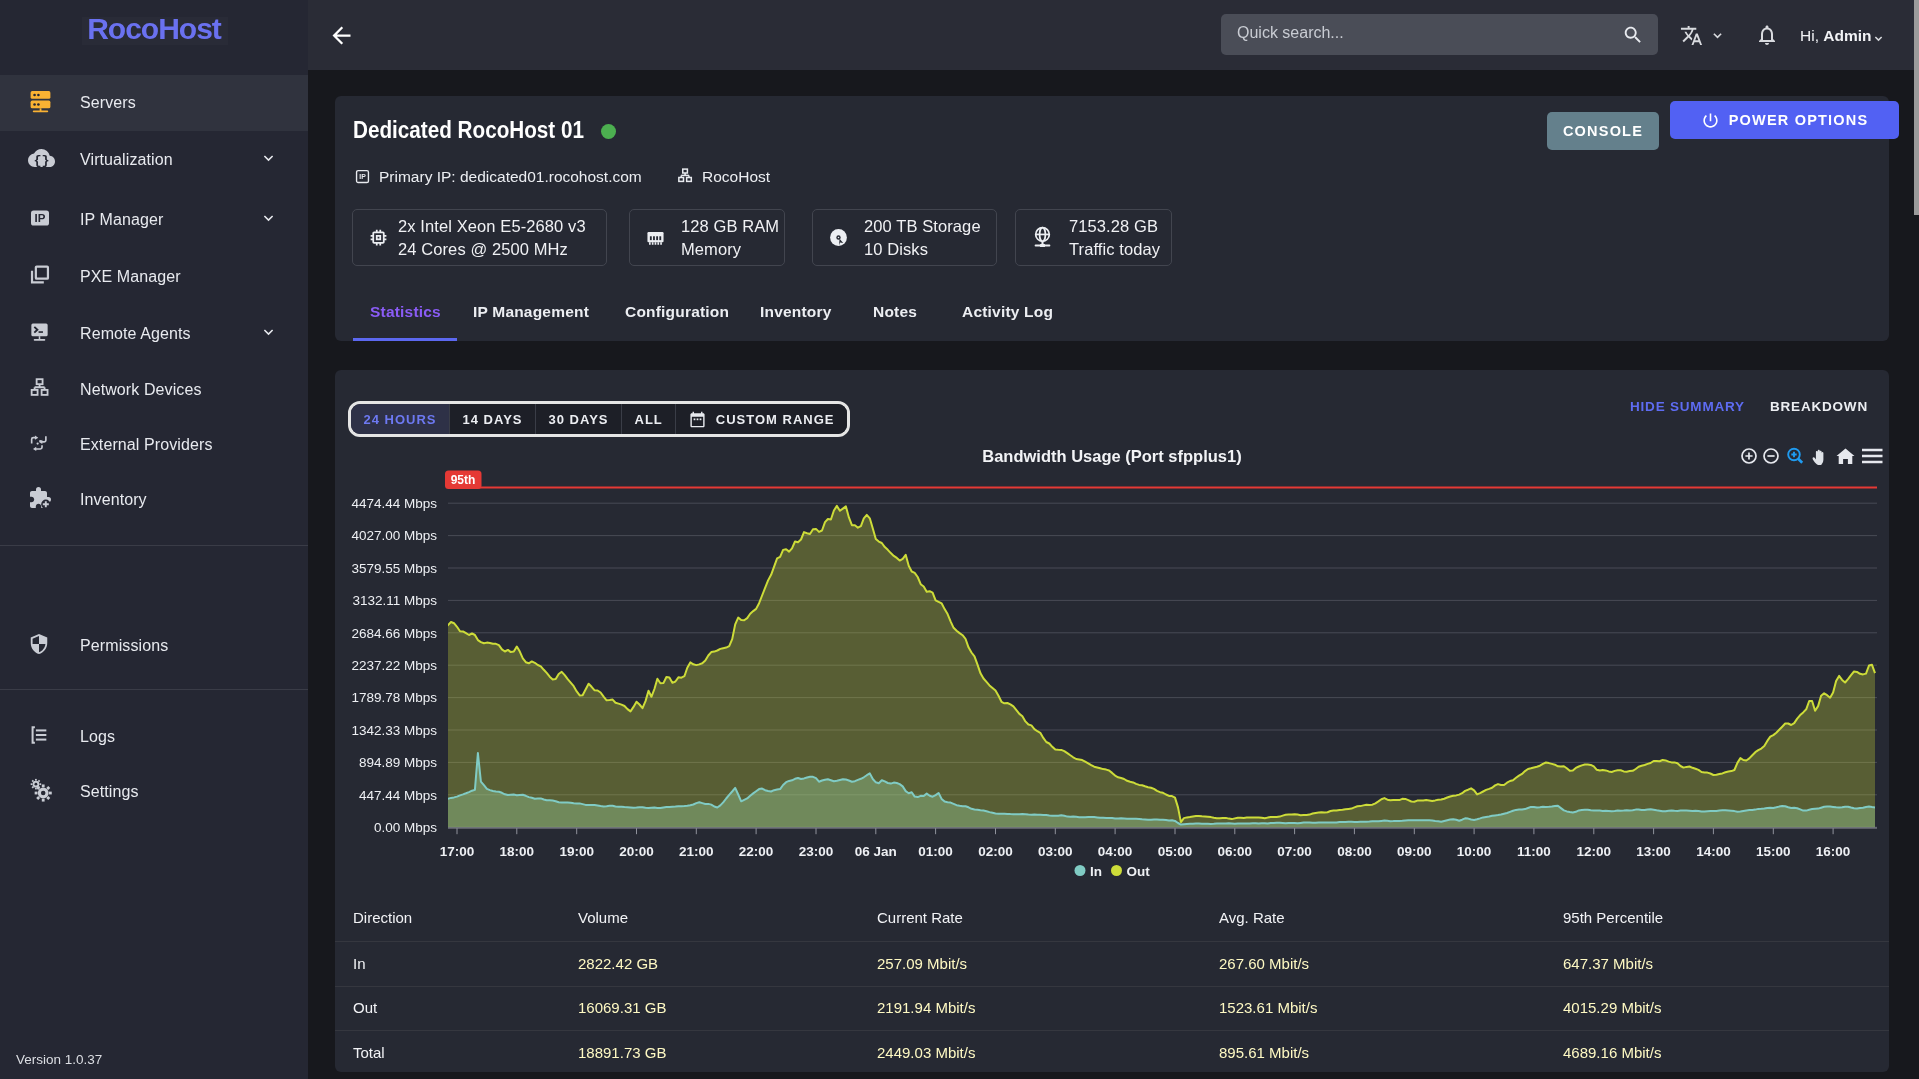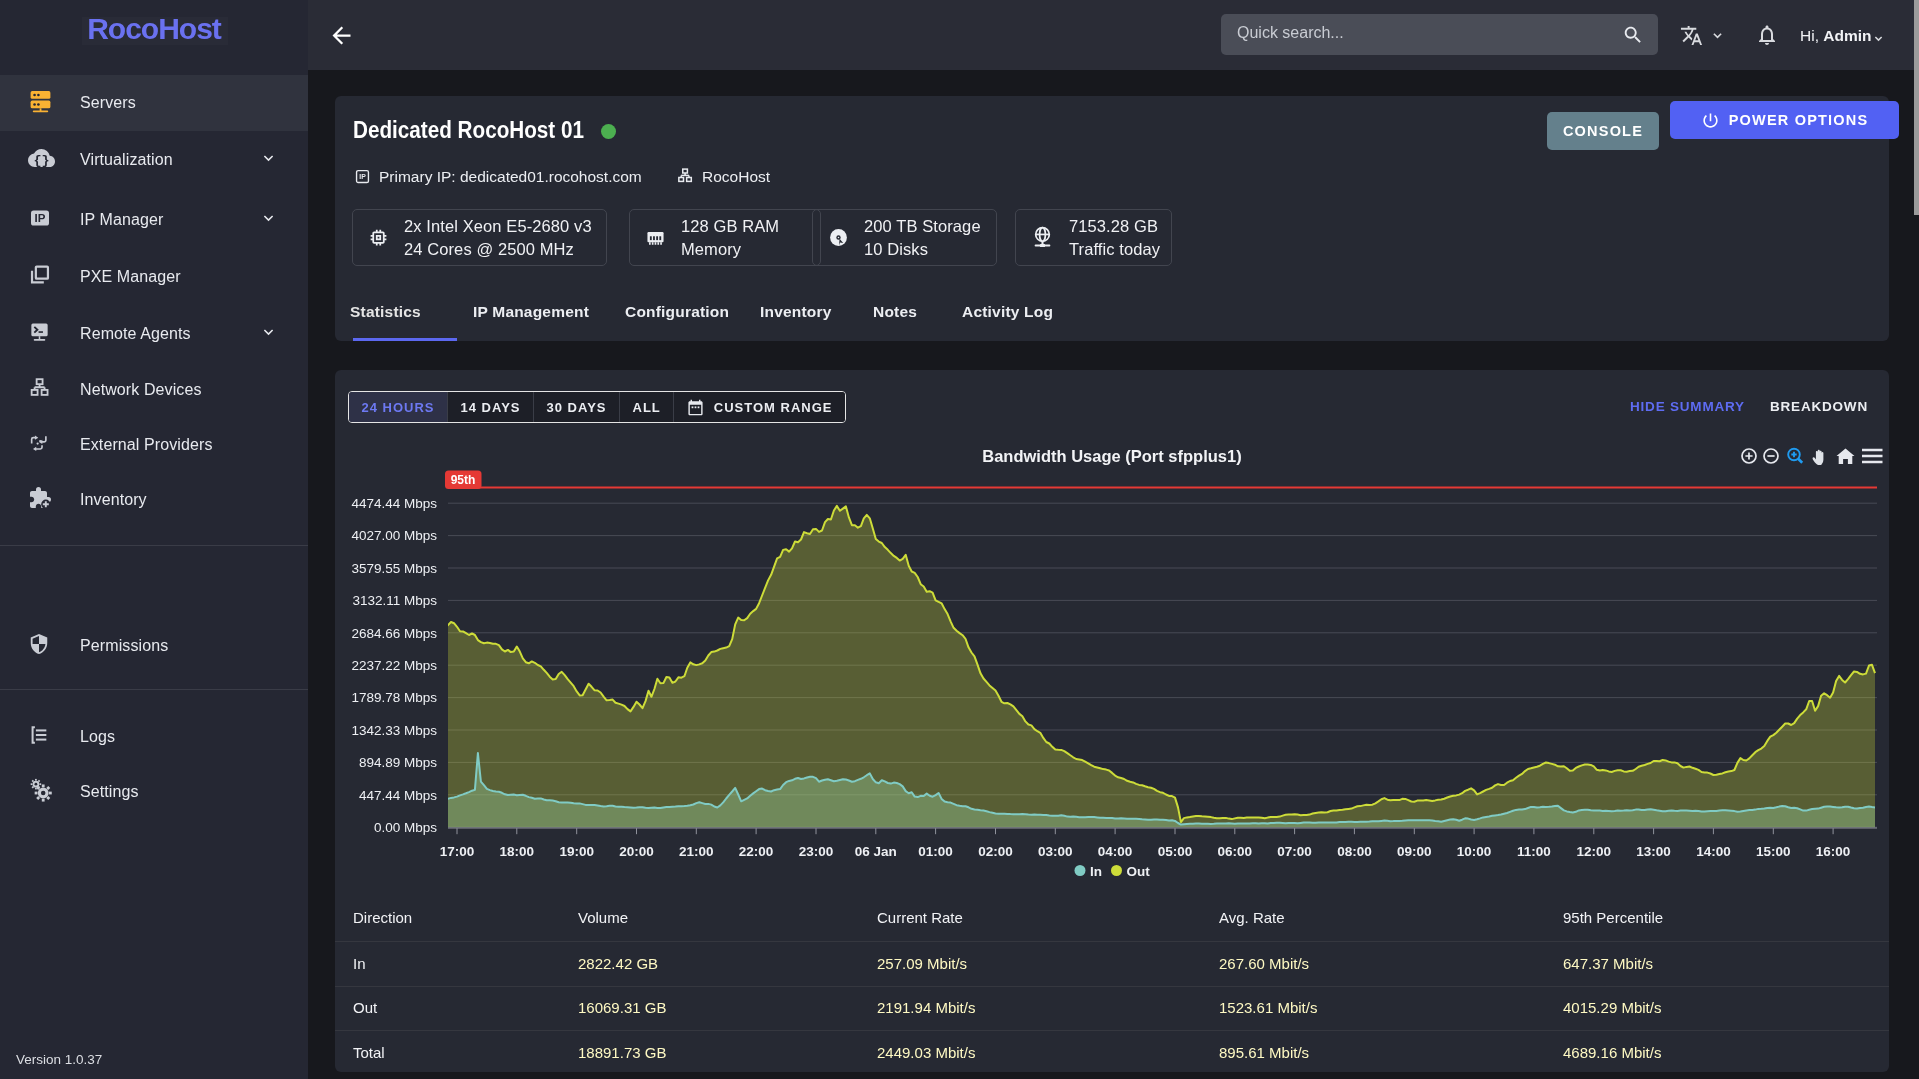--- a/index.html
+++ b/index.html
@@ -215,23 +215,23 @@
 <rect x="14.2" y="14" width="6.2" height="5.2"></rect>
 </g>
     </svg></div>
 <div class="abs" style="left:702px;top:168px;font-size:15.5px;color:#eceef2;font-weight:500">RocoHost</div>
 <div class="speccard" style="left:352px;width:255px">
 <span style="margin-left:15px;display:flex">
       <svg width="21" height="21" viewBox="0 0 24 24" style="">
         <path fill="#eceef2" d="M15 9H9v6h6V9zm-2 4h-2v-2h2v2zm8-2V9h-2V7c0-1.1-.9-2-2-2h-2V3h-2v2h-2V3H9v2H7c-1.1 0-2 .9-2 2v2H3v2h2v2H3v2h2v2c0 1.1.9 2 2 2h2v2h2v-2h2v2h2v-2h2c1.1 0 2-.9 2-2v-2h2v-2h-2v-2h2zm-4 6H7V7h10v10z"></path>
       </svg>
     </span>
-<span class="sctxt" style="margin-left:15px">2x Intel Xeon E5-2680 v3<br>24 Cores @ 2500 MHz</span>
+<span class="sctxt" style="margin-left:9px">2x Intel Xeon E5-2680 v3<br>24 Cores @ 2500 MHz</span>
   </div>
-<div class="speccard" style="left:629px;width:192px">
+<div class="speccard" style="left:629px;width:156px">
 <span style="margin-left:15px;display:flex">
       <svg width="21" height="21" viewBox="0 0 24 24" style="">
         <rect x="2.8" y="5.8" width="18.4" height="11.6" rx="1.2" fill="#eceef2"></rect>
 <g fill="#eceef2">
 <rect x="4.6" y="17.4" width="1.9" height="2.9"></rect>
           <rect x="7.8" y="17.4" width="1.9" height="2.9"></rect>
 <rect x="11" y="17.4" width="1.9" height="2.9"></rect>
           <rect x="14.2" y="17.4" width="1.9" height="2.9"></rect>
 <rect x="17.4" y="17.4" width="1.9" height="2.9"></rect>
 </g>
@@ -264,29 +264,29 @@
 <ellipse cx="12" cy="8.8" rx="3.0" ry="7.1"></ellipse>
 <line x1="5" y1="8.8" x2="19" y2="8.8"></line>
 </g>
 <rect x="10.9" y="15.9" width="2.2" height="4.1" fill="#eceef2"></rect>
 <rect x="3.8" y="19.4" width="16.4" height="1.9" rx="0.9" fill="#eceef2"></rect>
 <rect x="9.4" y="18.8" width="5.2" height="3.1" rx="0.6" fill="#eceef2"></rect>
       </svg>
     </span>
 <span class="sctxt" style="margin-left:15px">7153.28 GB<br>Traffic today</span>
   </div>
-<div class="tab" style="left:350px;color:#e5e5e5">Statistics</div>
+<div class="tab" style="left:370px;color:#8b5cf6">Statistics</div>
 <div class="tab" style="left:473px;color:#eceef2">IP Management</div>
 <div class="tab" style="left:625px;color:#eceef2">Configuration</div>
 <div class="tab" style="left:760px;color:#eceef2">Inventory</div>
 <div class="tab" style="left:873px;color:#eceef2">Notes</div>
 <div class="tab" style="left:962px;color:#eceef2">Activity Log</div>
 <div class="abs" style="left:353px;top:338px;width:104px;height:2.5px;background:#5c68f0"></div>
 <div class="card" style="left:335px;top:370px;width:1554px;height:702px"></div>
-<div class="abs" style="left:348px;top:391px;display:flex;border:1px solid #e5e5e5;border-radius:4px;overflow:hidden">
+<div class="abs" style="left:348px;top:401px;display:flex;border:3px solid #e5e5e5;border-radius:12px;overflow:hidden">
 <div class="seg" style="background:#2e3147;color:#6d79f2">24 HOURS</div>
 <div class="seg">14 DAYS</div>
 <div class="seg">30 DAYS</div>
 <div class="seg">ALL</div>
 <div class="seg" style="border-right:none"><span style="display:flex;margin-right:10px">
         <svg width="17" height="17" viewBox="0 0 24 24" style="">
           <path fill="#e8eaef" d="M20 3h-1V1h-2v2H7V1H5v2H4c-1.1 0-2 .9-2 2v16c0 1.1.9 2 2 2h16c1.1 0 2-.9 2-2V5c0-1.1-.9-2-2-2zm0 18H4V8h16v13z"></path>
           <rect x="6.5" y="10.5" width="2.5" height="2.5" fill="#e8eaef"></rect>
           <rect x="10.75" y="10.5" width="2.5" height="2.5" fill="#e8eaef"></rect>
           <rect x="15" y="10.5" width="2.5" height="2.5" fill="#e8eaef"></rect>

